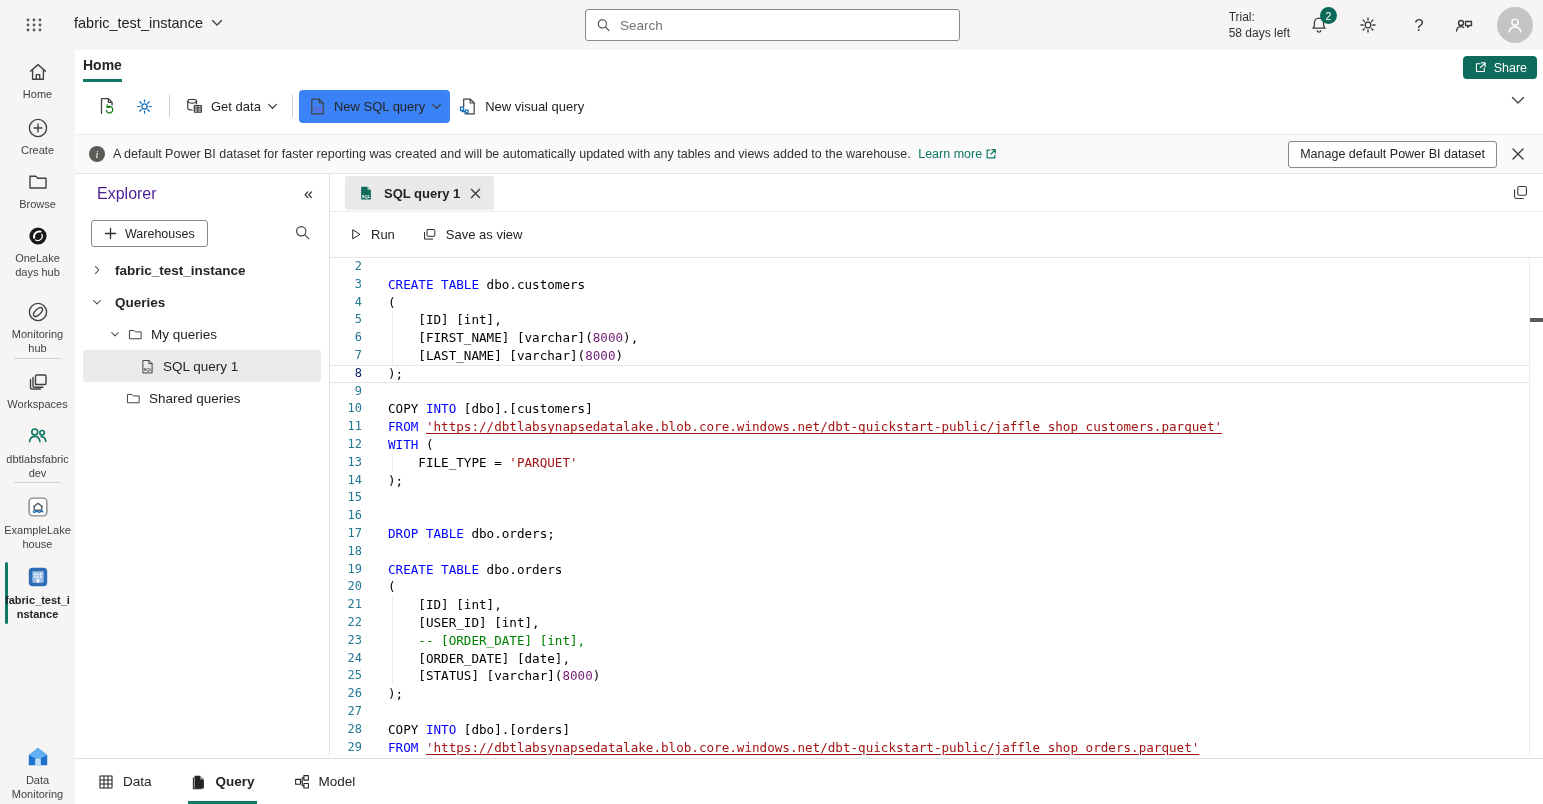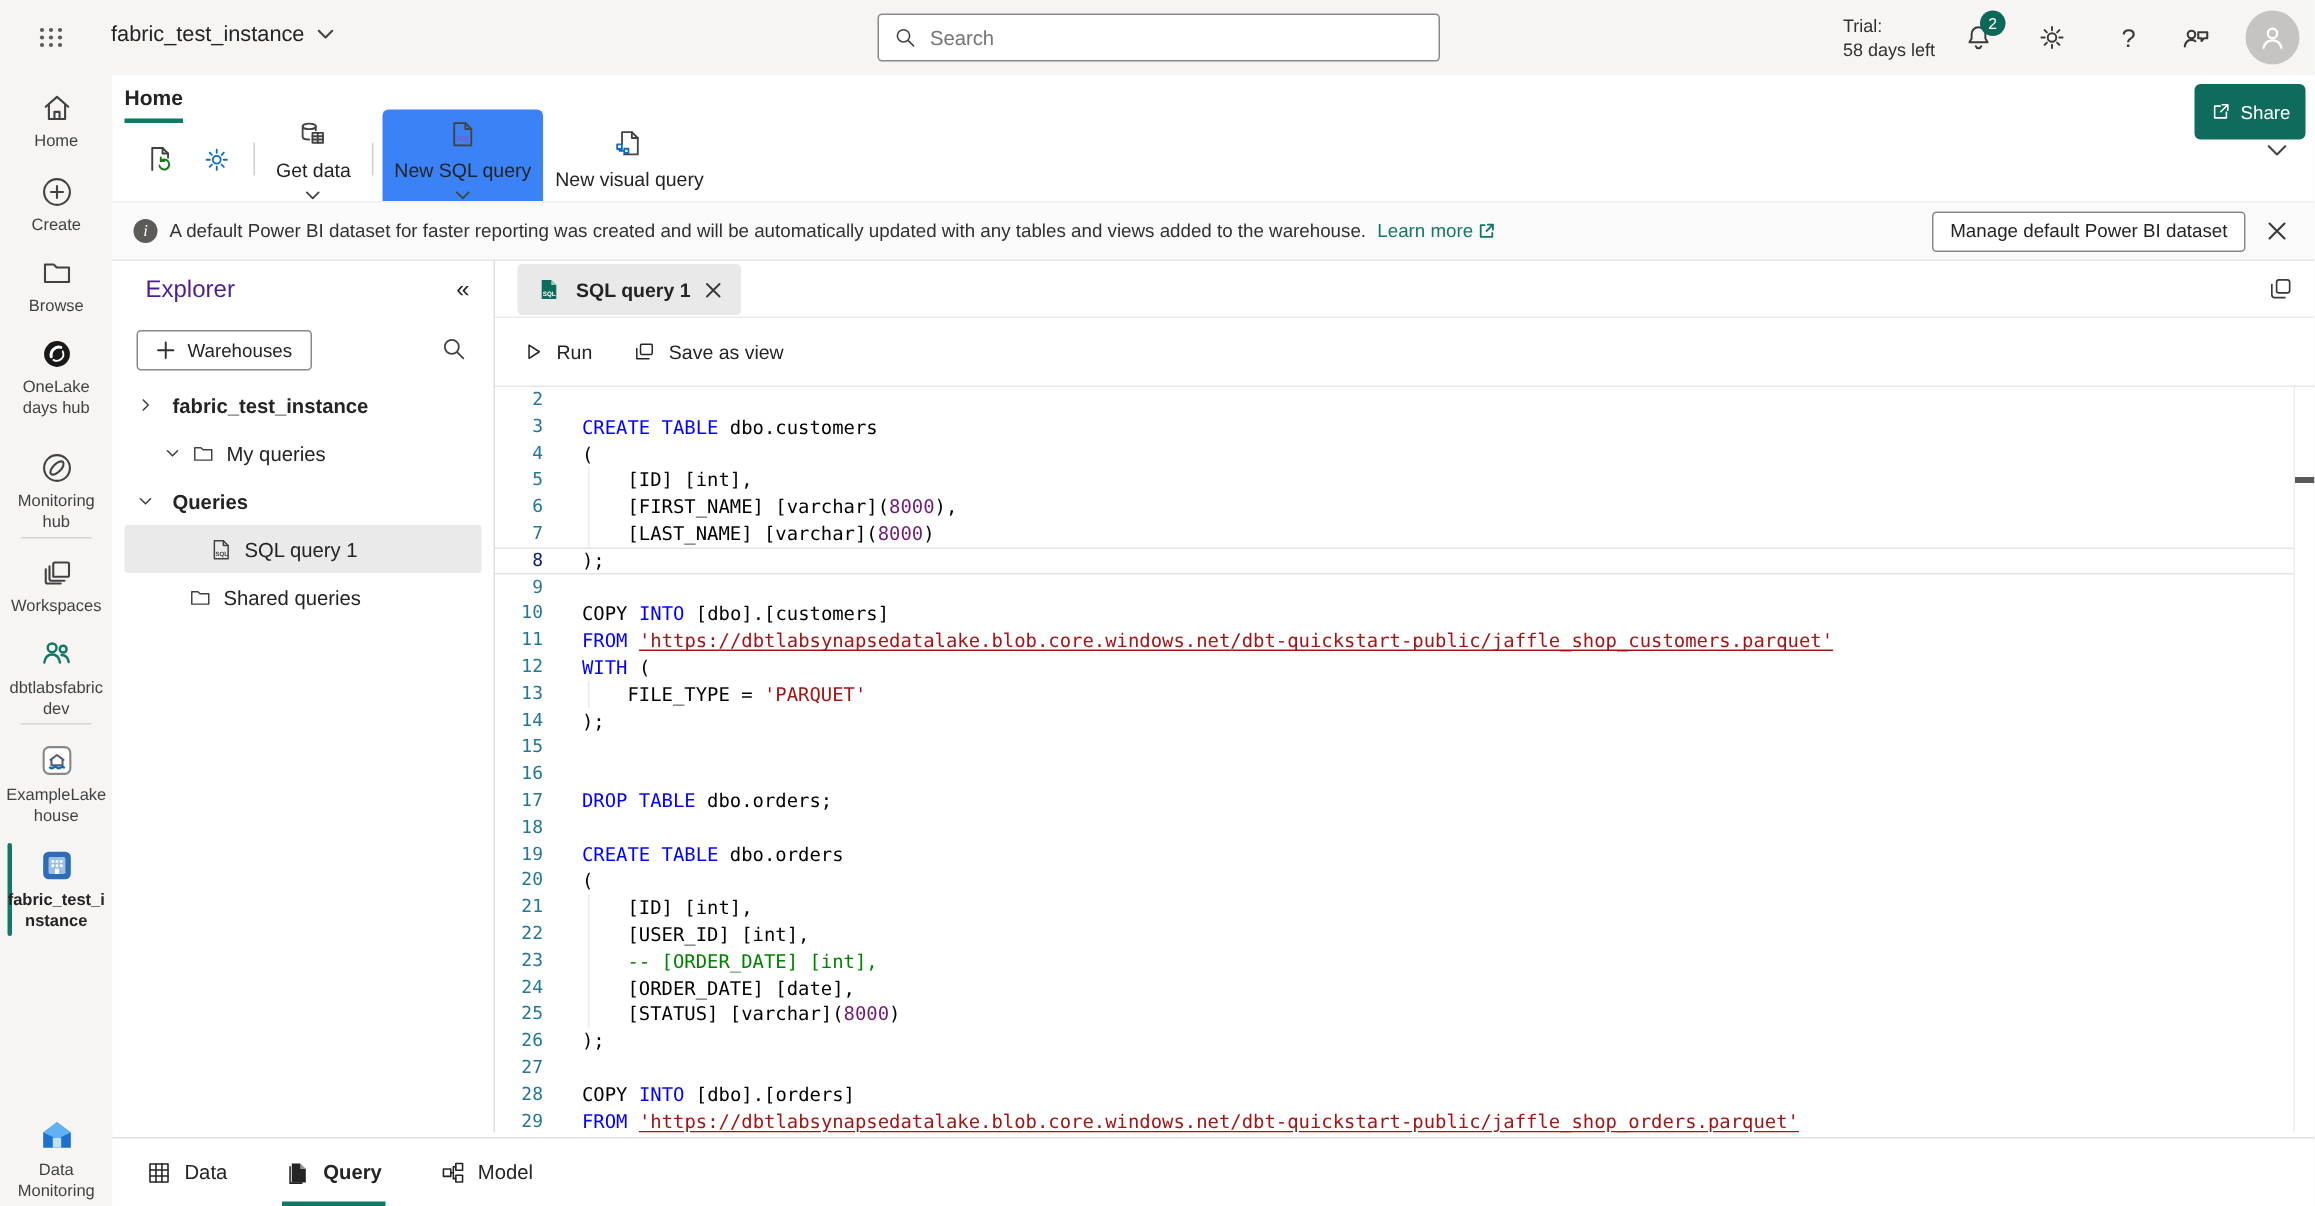--- a/index.html
+++ b/index.html
@@ -30,24 +30,24 @@
   .rail-item.break .lbl { word-break:break-all; }
   .rail-item.selected .lbl { font-weight:bold; color:#242424; }
   .rail-sel-bar { position:absolute; left:5px; width:3px; border-radius:2px; background:#117865; }
   .rail-div { position:absolute; left:14px; width:47px; height:1px; background:#d6d4d2; }
 
   
   .main { position:absolute; left:75px; top:50px; right:0; bottom:0; background:#fff; }
 
   .tab-row { position:absolute; left:0; top:0; right:0; height:33px; background:#fff; }
   .home-tab { position:absolute; left:8px; top:4px; padding:3px 0 6px; font-size:14px; font-weight:bold; color:#242424; cursor:pointer; border-bottom:3px solid #117865; }
-  .share-btn { position:absolute; right:6px; top:6px; height:37px; background:#0f6c5c; color:#fff; border:none; border-radius:4px; font-size:12.5px; display:flex; align-items:center; gap:6px; padding:0 10px; cursor:pointer; font-family:"Liberation Sans",sans-serif; }
+  .share-btn { position:absolute; right:6px; top:6px; height:23px; background:#0f6c5c; color:#fff; border:none; border-radius:4px; font-size:12.5px; display:flex; align-items:center; gap:6px; padding:0 10px; cursor:pointer; font-family:"Liberation Sans",sans-serif; }
 
   .ribbon { position:absolute; left:0; top:33px; right:0; height:46px; display:flex; align-items:center; padding-left:13px; }
-  .rb-btn { display:flex; align-items:center; gap:6px; padding:6px 8px; border-radius:4px; font-size:13px; color:#242424; cursor:pointer;flex-direction:column; }
+  .rb-btn { display:flex; align-items:center; gap:6px; padding:6px 8px; border-radius:4px; font-size:13px; color:#242424; cursor:pointer; }
   .rb-btn.pill { background:#3b82f6; }
   .rb-div { width:1px; height:22px; background:#d1cfcd; margin:0 6px; }
   .ribbon-chevron { position:absolute; right:18px; top:13px; cursor:pointer; }
 
   .banner { position:absolute; left:0; top:84px; right:0; height:40px; background:#fafafa; border-top:1px solid #f0efee; border-bottom:1px solid #e8e6e4; display:flex; align-items:center; padding:0 14px; }
   .info-dot { width:16px; height:16px; border-radius:50%; background:#5d5b58; color:#fff; font-size:11px; font-style:italic; font-family:"Liberation Serif",serif; display:flex; align-items:center; justify-content:center; flex:0 0 auto; }
   .banner-text { font-size:12.5px; color:#323130; margin-left:8px; }
   .learn-more { color:#117865; cursor:pointer; margin-left:4px; display:inline-flex; align-items:center; gap:3px; }
   .manage-btn { margin-left:auto; height:27px; background:#fff; border:1px solid #89888a; border-radius:3px; font-size:12.5px; color:#242424; padding:0 11px; cursor:pointer; font-family:"Liberation Sans",sans-serif; }
   .banner-x { margin-left:14px; margin-right:4px; cursor:pointer; }
@@ -368,40 +368,40 @@
       </div>
       <div class="tree">
         <div class="tree-row" style="padding-left:14px">
           <span class="tchev">
               <svg width="12" height="12" viewBox="0 0 16 16" class="ic">
                 <path d="M6 3.5 L10.5 8 L6 12.5"></path>
               </svg>
             </span>
           <span class="tw600" style="margin-left:10px">fabric_test_instance</span>
         </div>
+        <div class="tree-row" style="padding-left:14px">
+          <span class="tchev">
+              <svg width="12" height="12" viewBox="0 0 16 16" class="ic">
+                <path d="M3.5 6 L8 10.5 L12.5 6"></path>
+              </svg>
+            </span>
+          <span class="tw600" style="margin-left:10px">Queries</span>
+        </div>
         <div class="tree-row" style="padding-left:32px">
           <span class="tchev">
               <svg width="12" height="12" viewBox="0 0 16 16" class="ic">
                 <path d="M3.5 6 L8 10.5 L12.5 6"></path>
               </svg>
             </span>
           <span class="ticon" style="margin-left:4px">
               <svg width="17" height="17" viewBox="0 0 24 24" class="ic">
                 <path d="M4 6.3 H9.8 L11.8 8.3 H20 V18 H4 Z"></path>
               </svg>
             </span>
           <span>My queries</span>
-        </div>
-        <div class="tree-row" style="padding-left:14px">
-          <span class="tchev">
-              <svg width="12" height="12" viewBox="0 0 16 16" class="ic">
-                <path d="M3.5 6 L8 10.5 L12.5 6"></path>
-              </svg>
-            </span>
-          <span class="tw600" style="margin-left:10px">Queries</span>
         </div>
         <div class="tree-row sel" style="padding-left:56px">
           <span class="ticon">
               <svg width="17" height="17" viewBox="0 0 24 24" class="ic">
             <path d="M5.5 20.5 V3.5 H14 L18.5 8 V20.5 Z"></path>
                 <path d="M14 3.5 V8 H18.5"></path>
             <text x="6.5" y="17.8" font-size="5.8" font-family="Liberation Sans,sans-serif" font-weight="bold" fill="#424242" stroke="none">SQL</text>
           </svg>
             </span>
           <span>SQL query 1</span>

